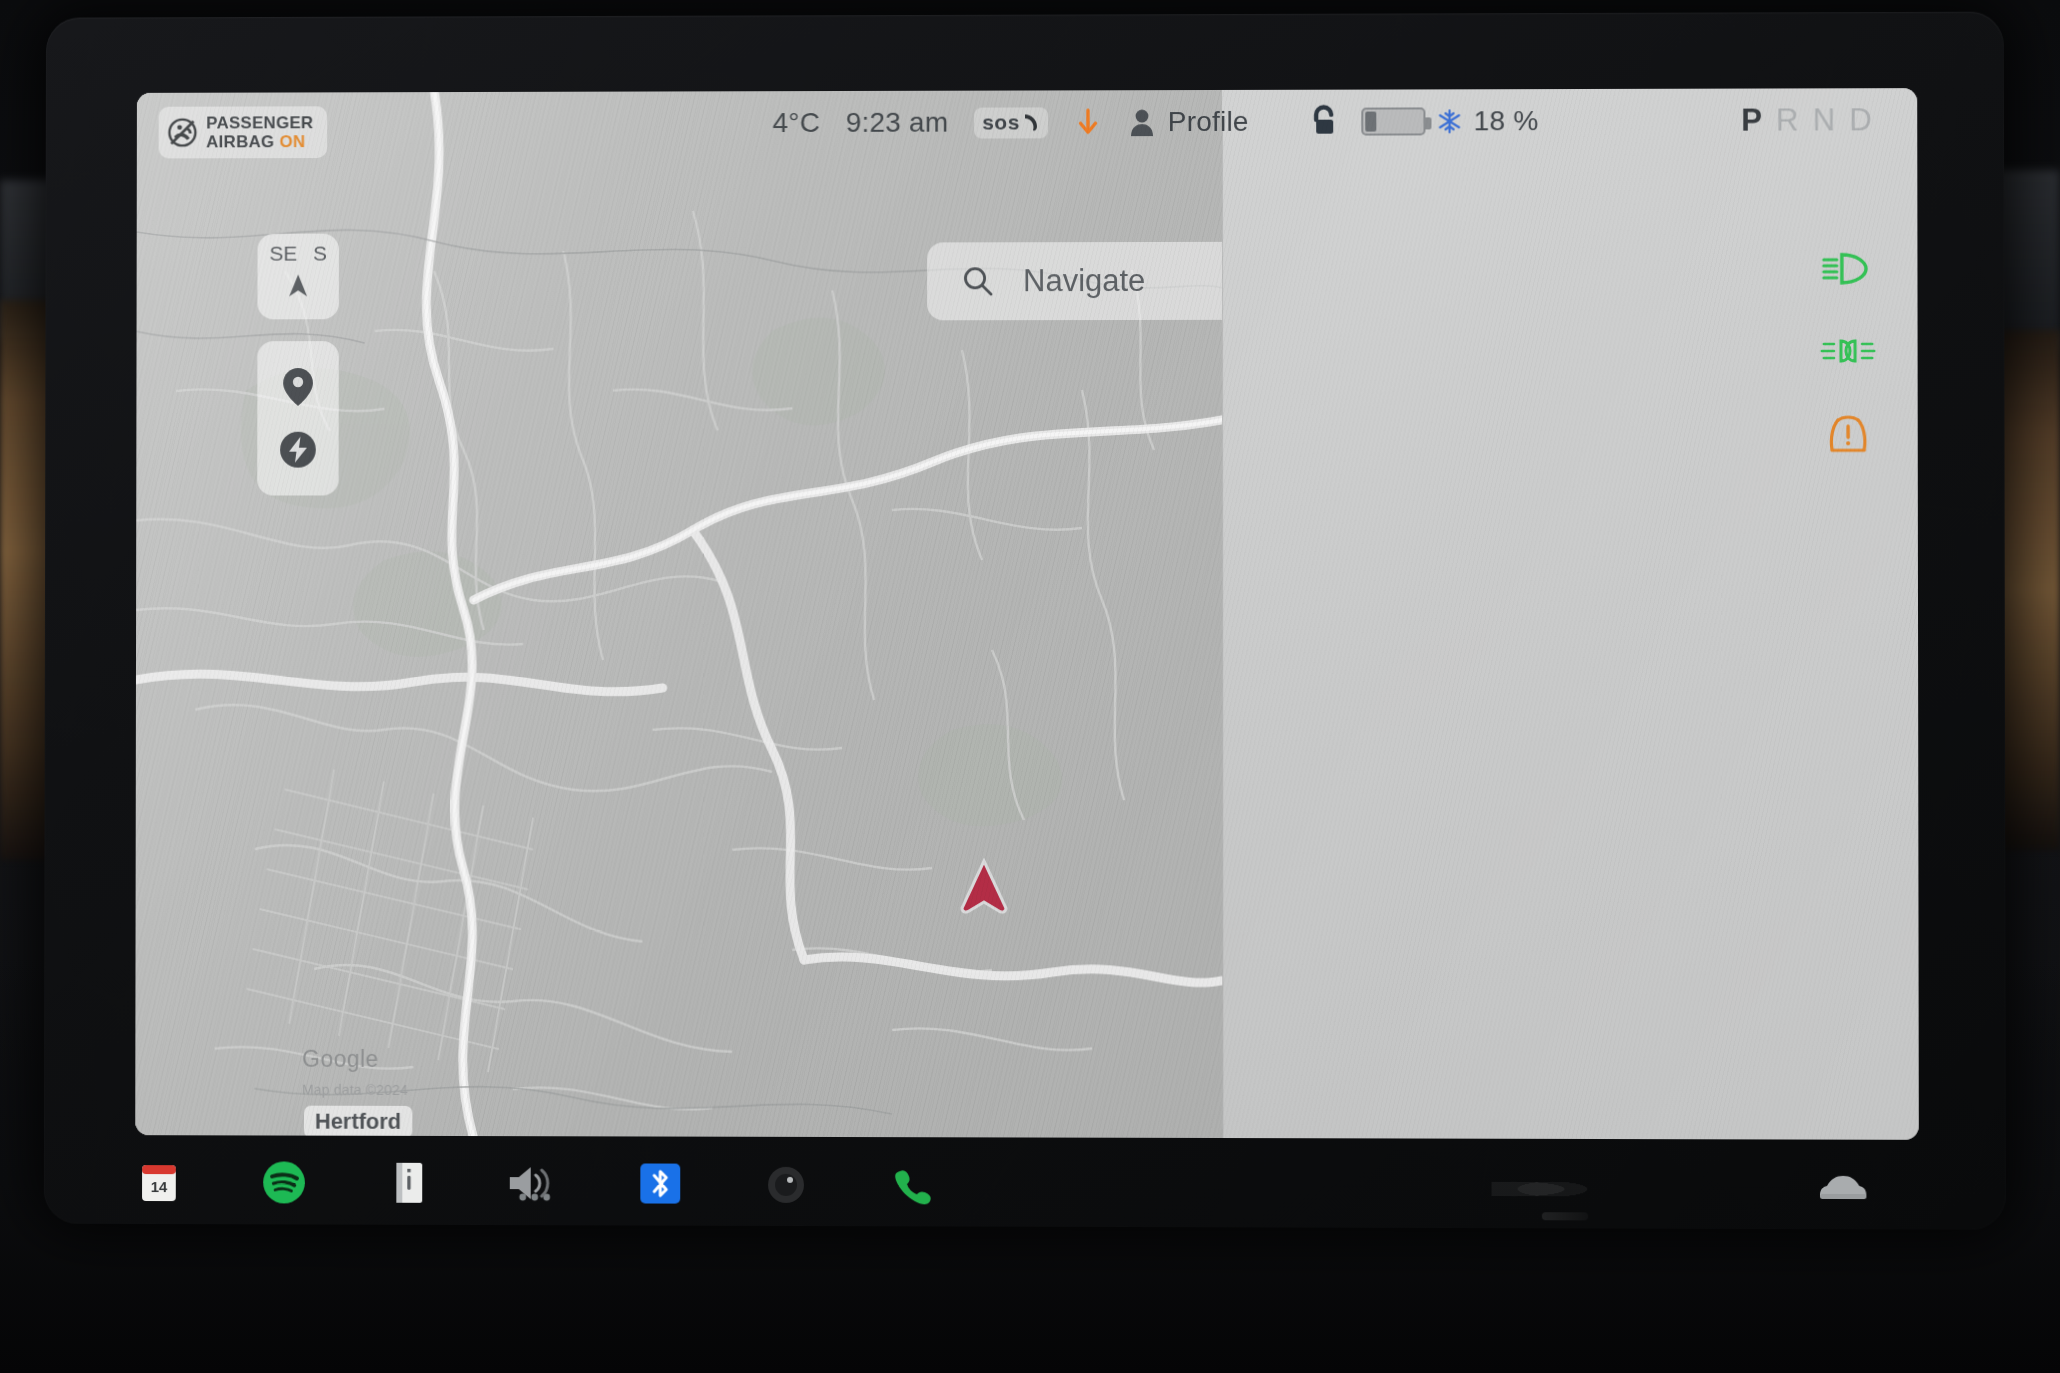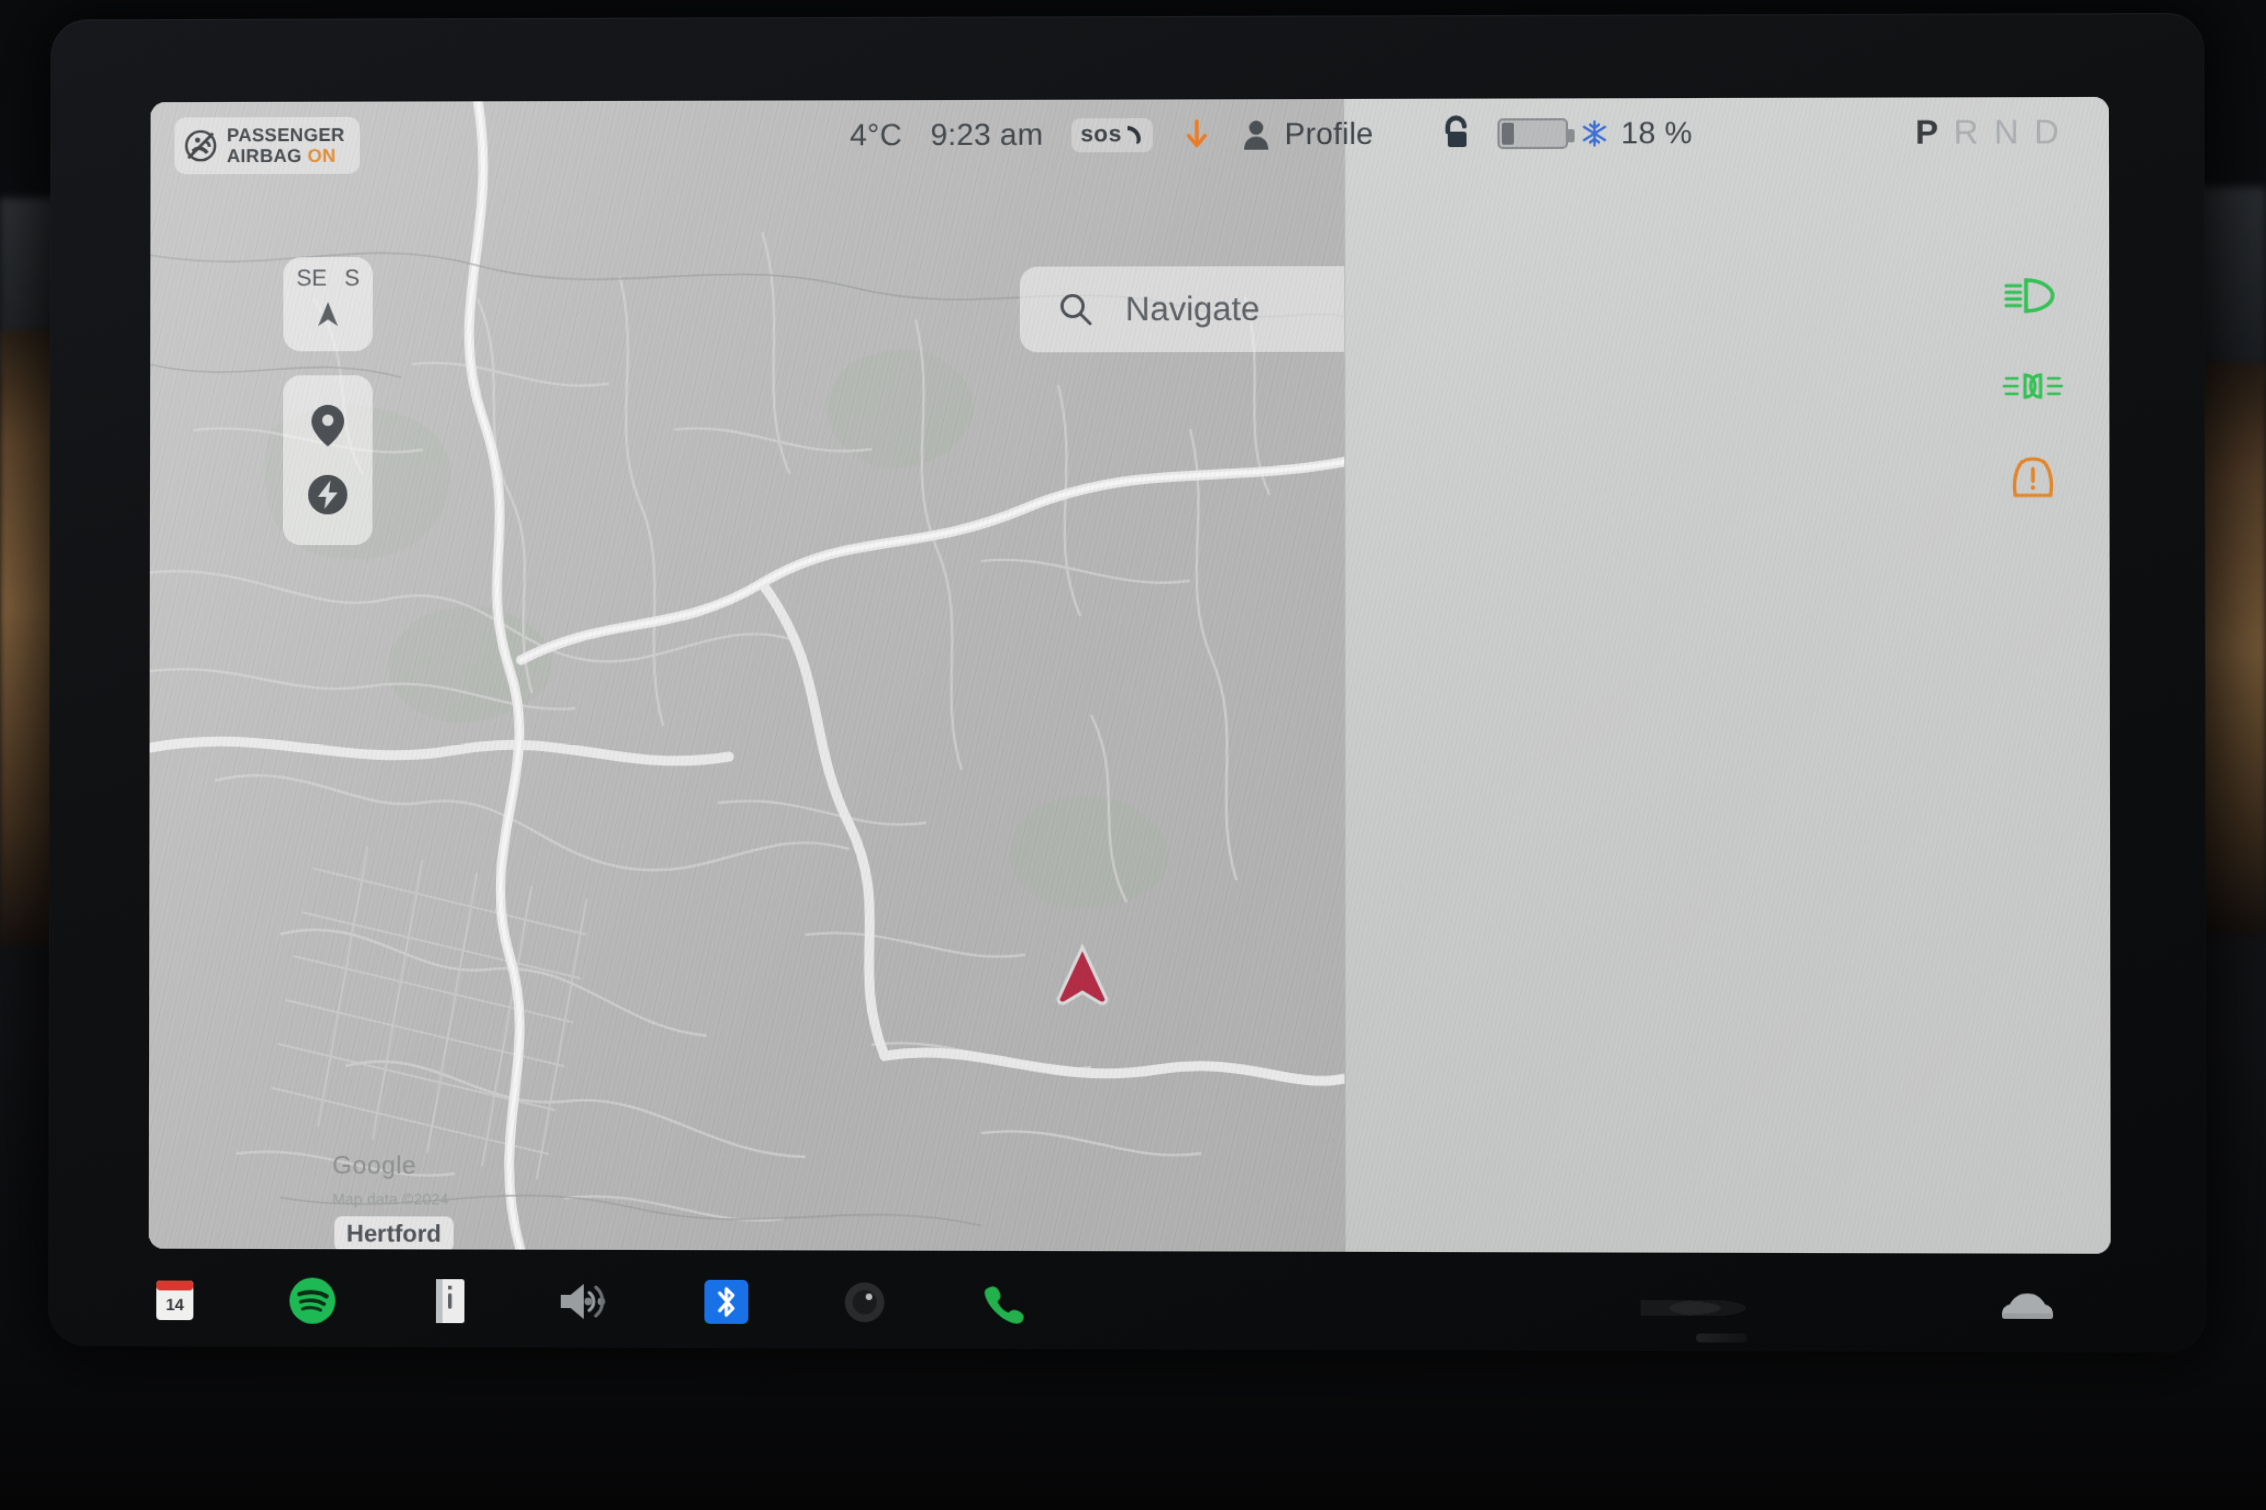--- a/index.html
+++ b/index.html
@@ -149,21 +149,21 @@
 
   
   #dock{
     position:absolute; left:92px; top:1128px; width:1782px; height:84px; z-index:5;
     display:flex; align-items:center;
   }
   .dock-item{ position:absolute; top:50%; transform:translateY(-50%);
               display:flex; align-items:center; justify-content:center; }
   #vol-icon{ left:370px; width:52px; height:52px;}
   #dock-apps{ left:600px; width:900px; height:60px; display:flex; align-items:center; gap:78px;}
-  .app{ width:48px; height:48px; display:flex; align-items:center; justify-content:center; border-radius:9px;}
+  .app{ width:48px; height:48px; display:flex; align-items:flex-end; justify-content:center; border-radius:9px;}
   #car-dock-icon{ right:45px; width:60px; height:40px;}
 
   
   .slits{ position:absolute; left:1450px; top:1160px; width:110px; height:26px; z-index:4;
           background:
             radial-gradient(ellipse at 20% 50%, rgba(255,255,255,.06) 0 40%, transparent 41%),
             radial-gradient(ellipse at 55% 50%, rgba(255,255,255,.05) 0 40%, transparent 41%);
           border-radius:6px; }
   .slits2{ position:absolute; left:1500px; top:1196px; width:46px; height:8px; z-index:4;
            background:linear-gradient(90deg,rgba(255,255,255,.09),rgba(255,255,255,.03));

